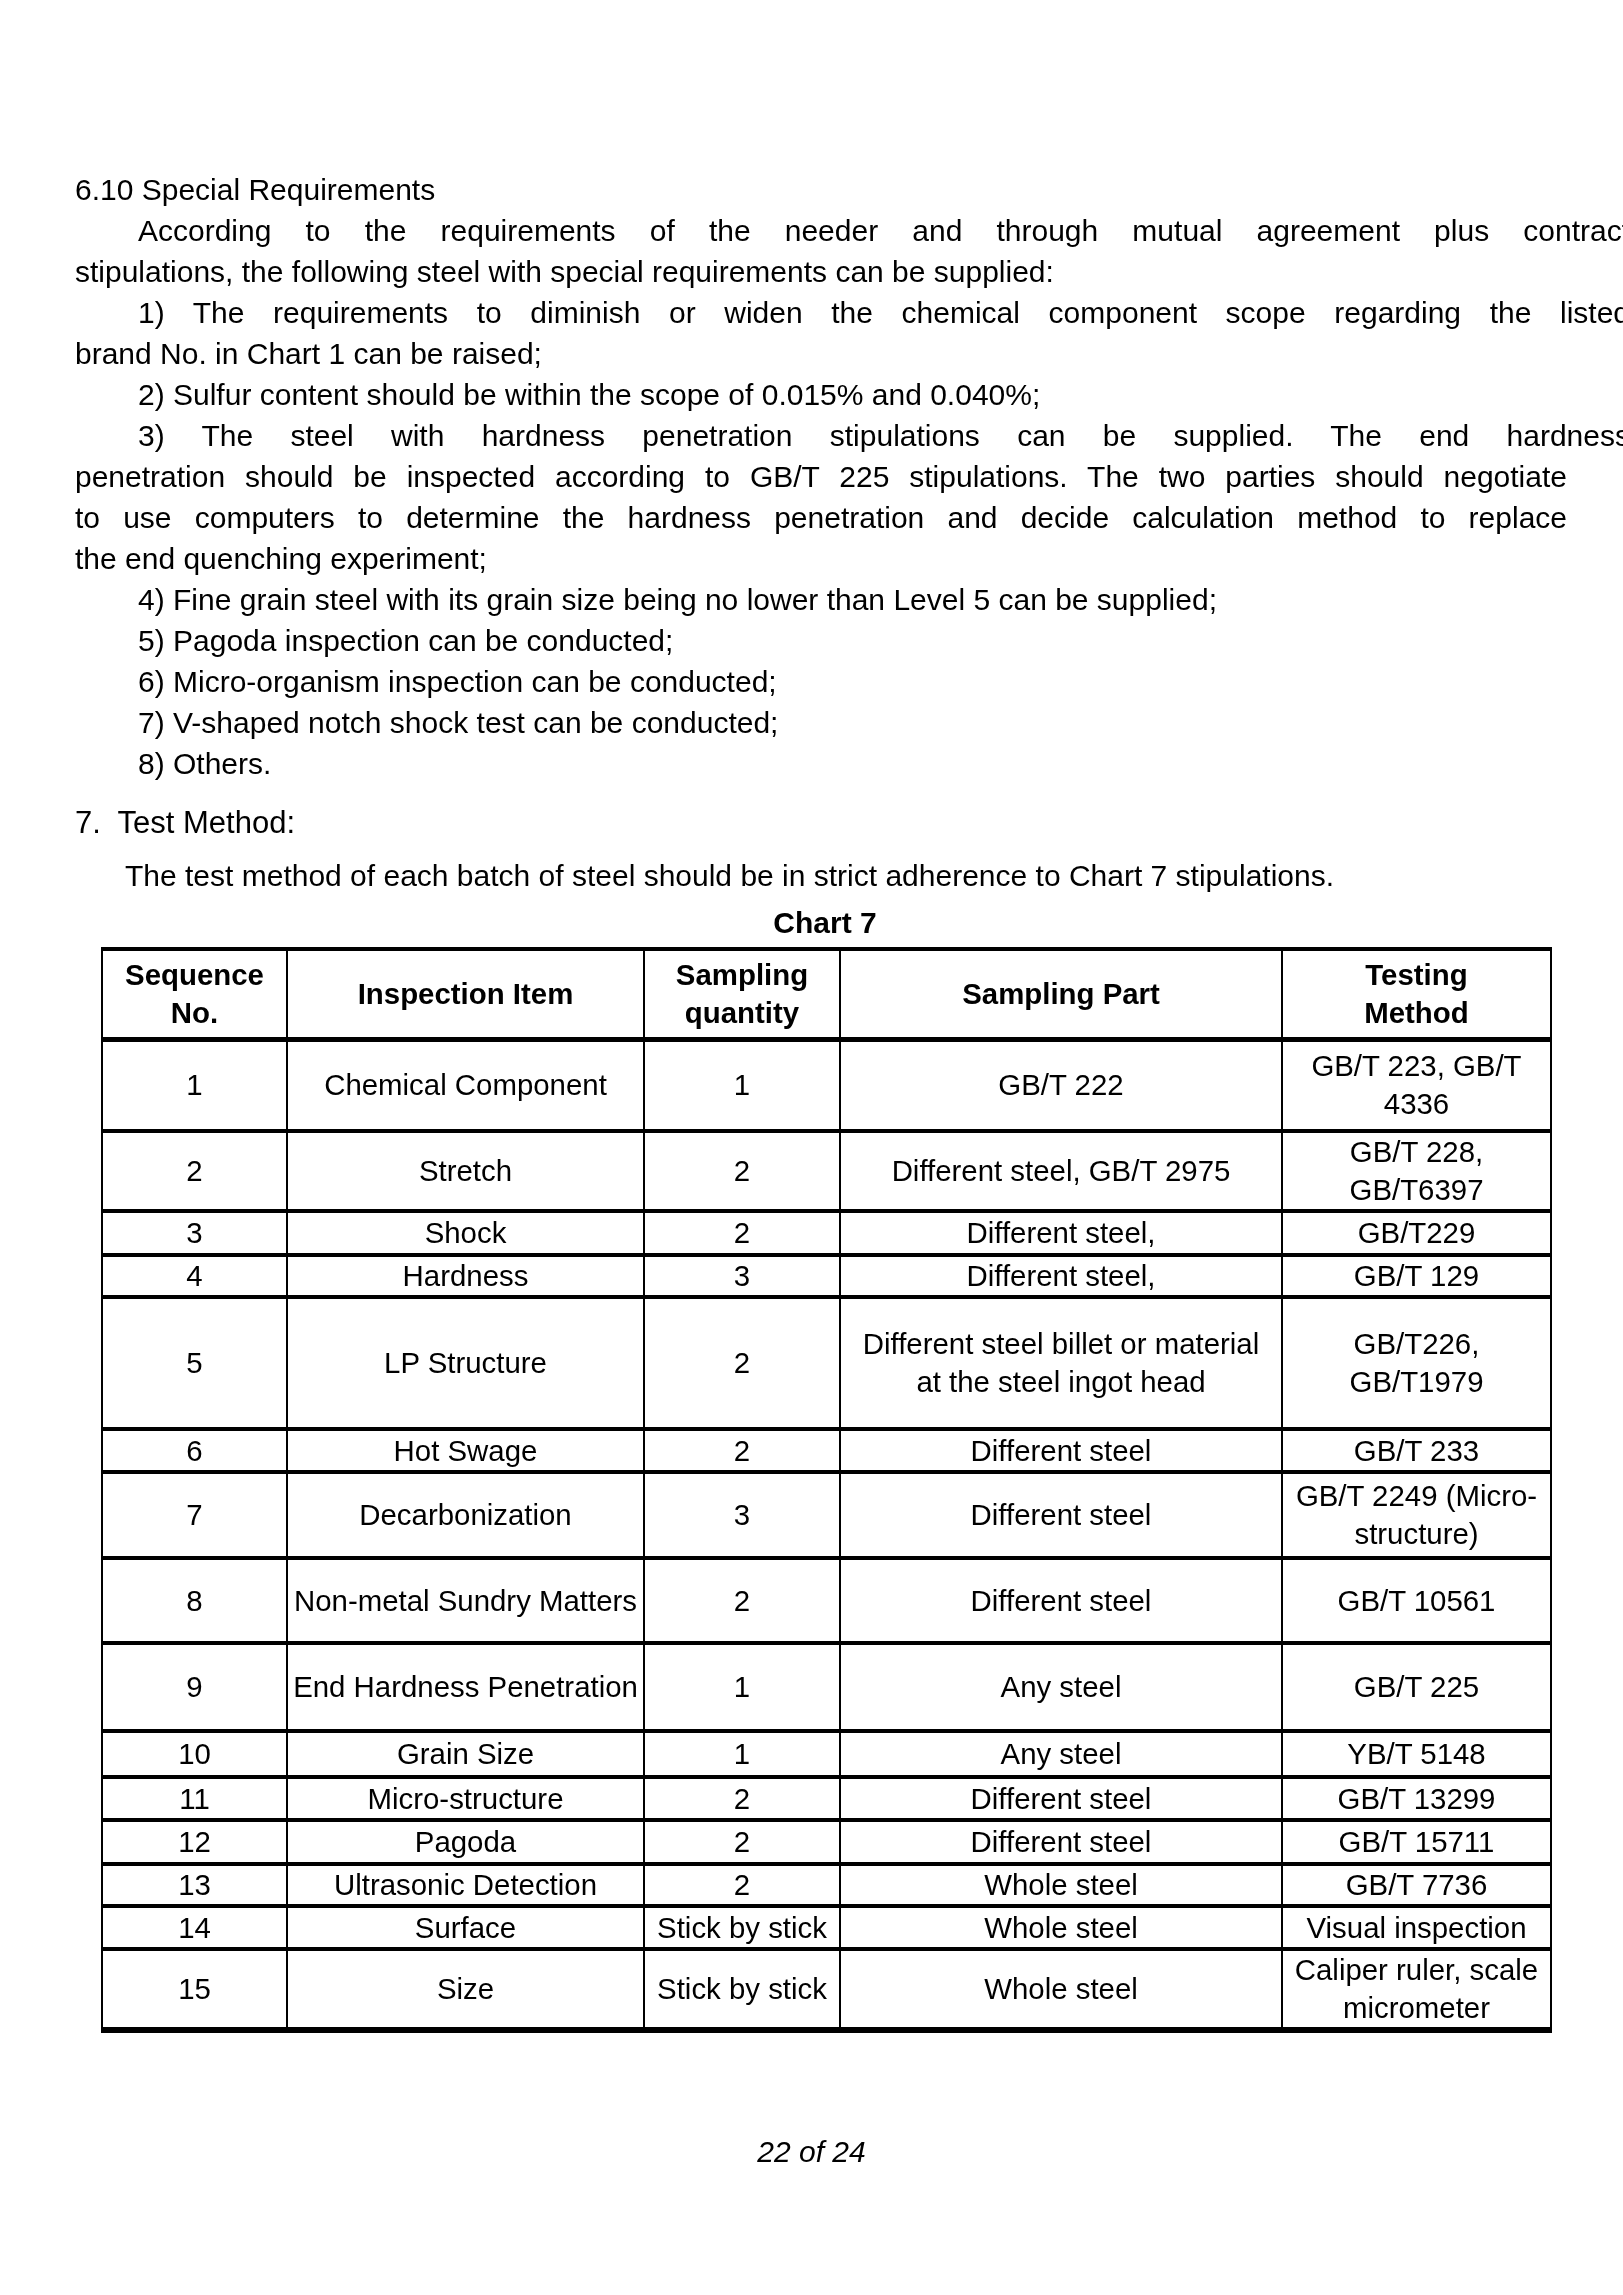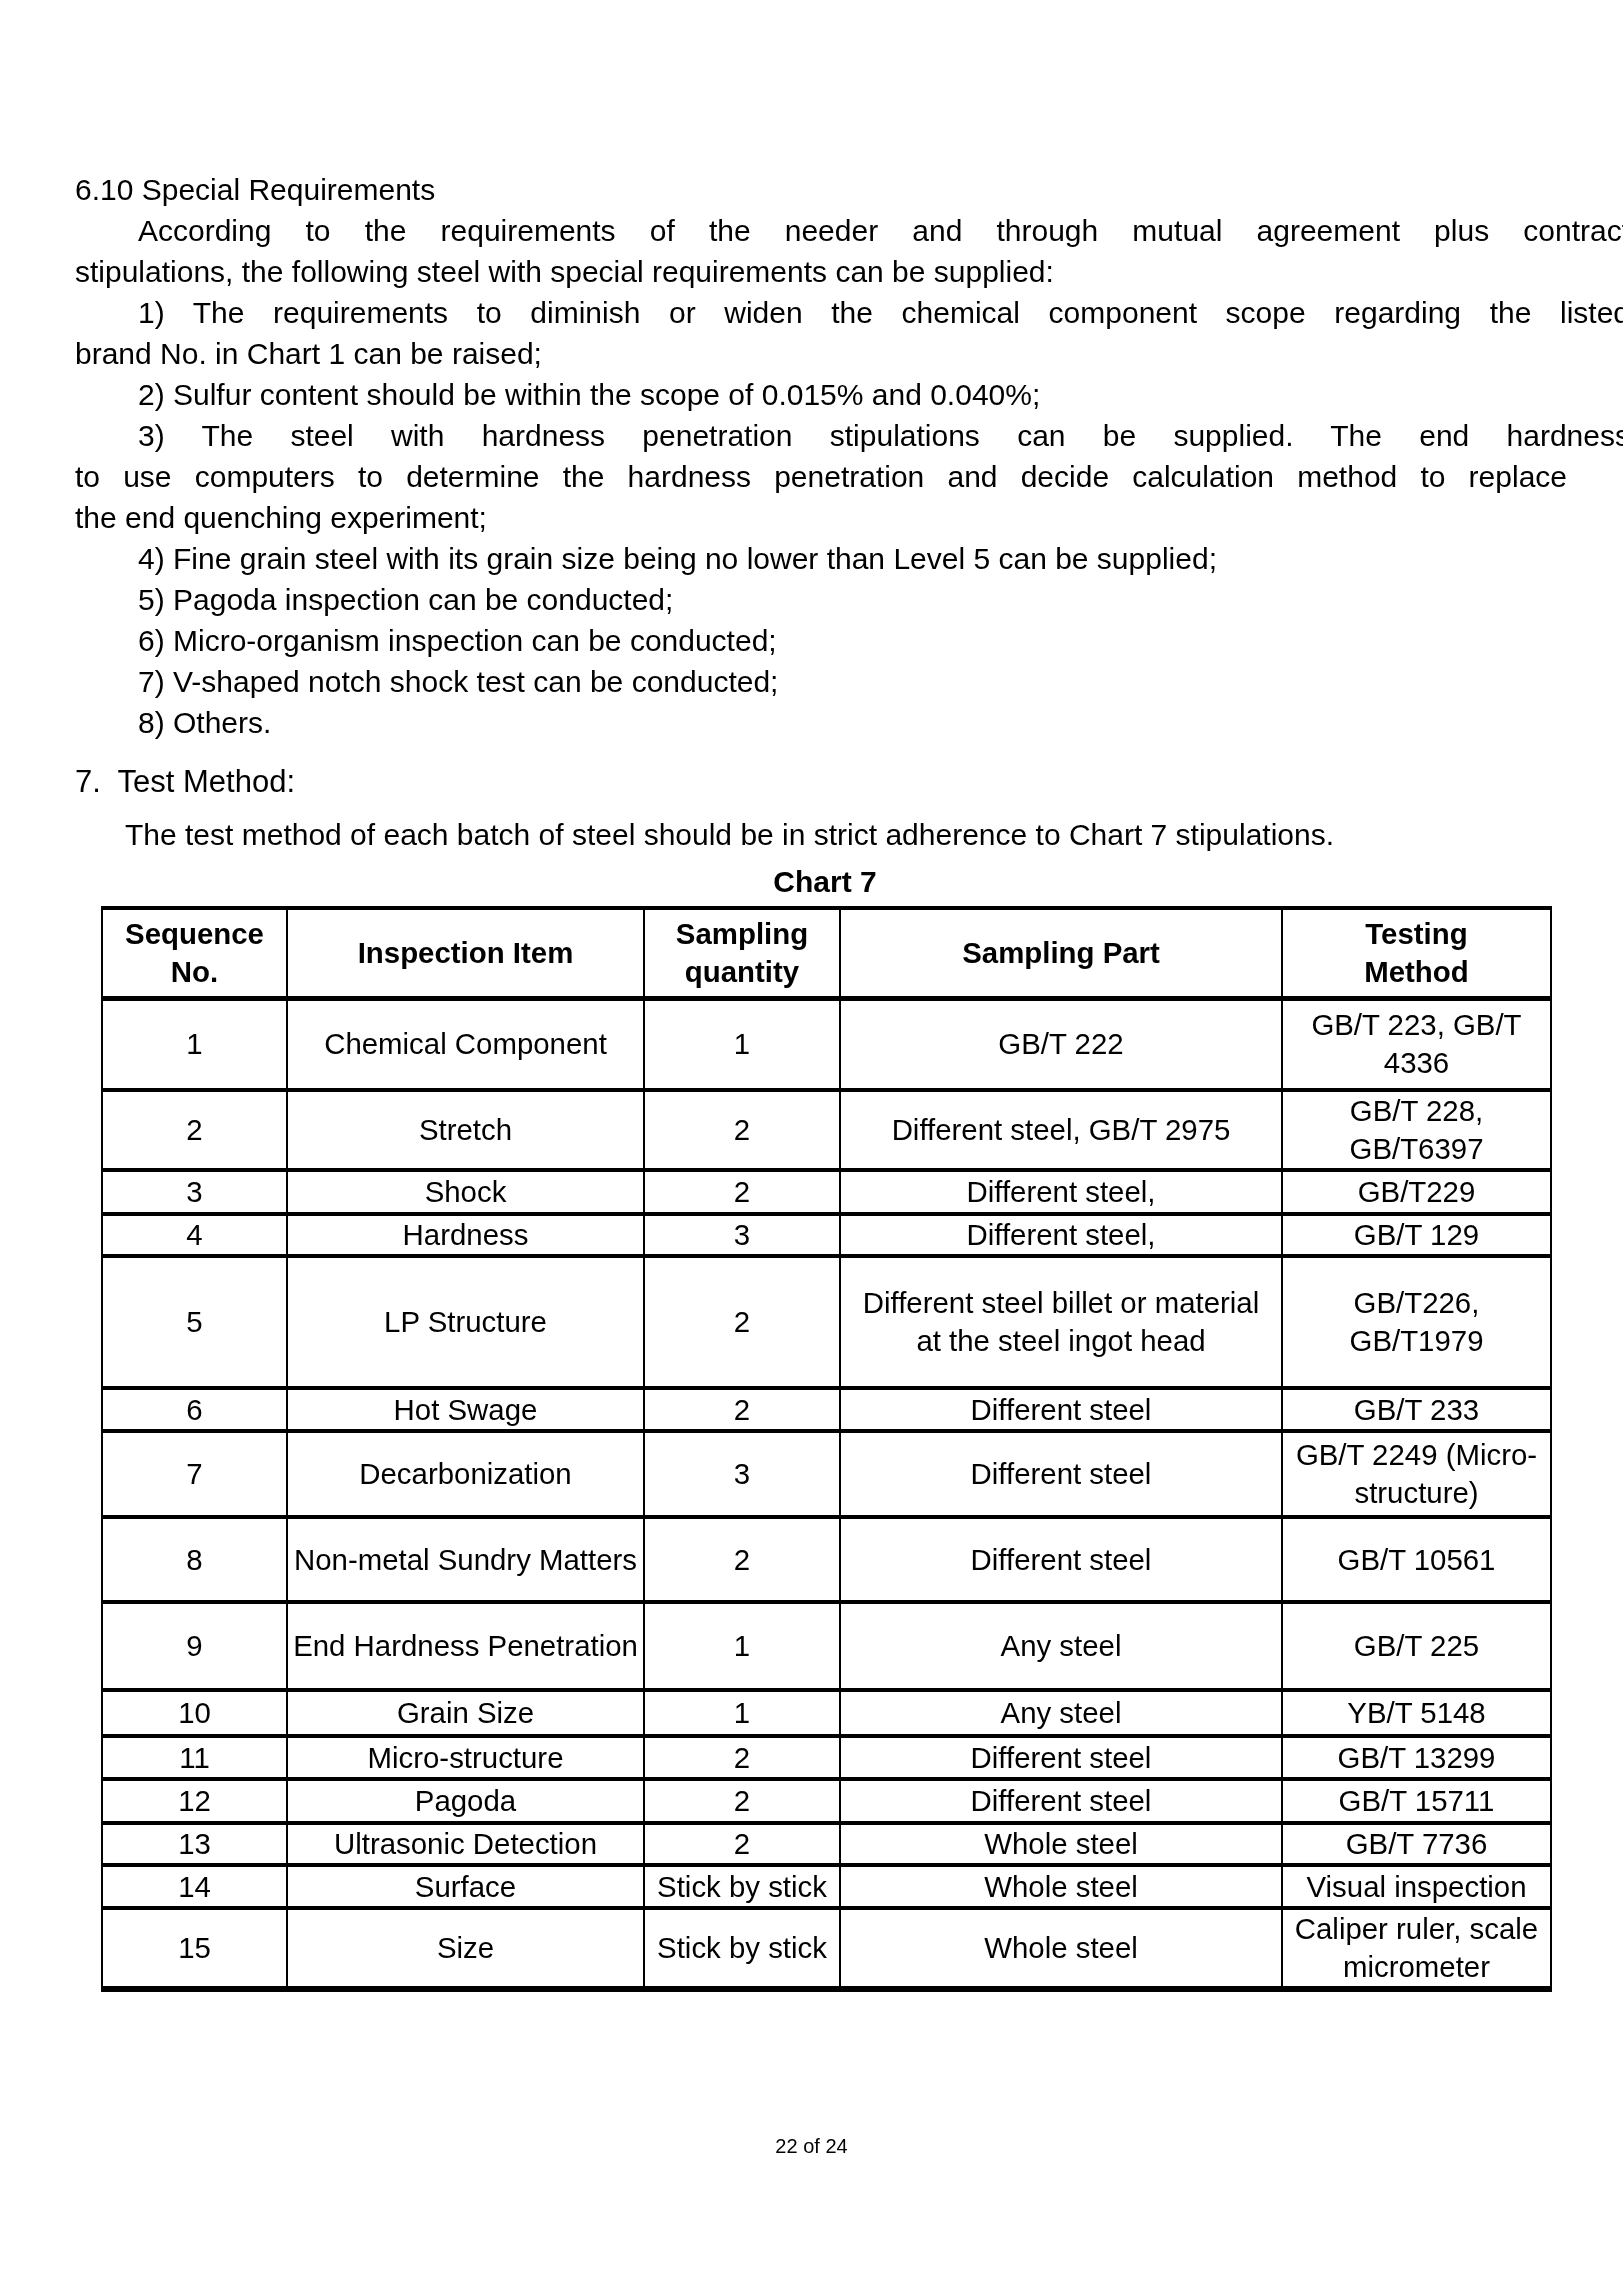--- a/index.html
+++ b/index.html
@@ -67,38 +67,40 @@
   tbody tr:nth-child(11){height:43px;}
   tbody tr:nth-child(12){height:44px;}
   tbody tr:nth-child(13){height:42px;margin-left:36px;}
   tbody tr:nth-child(14){height:43px;}
   tbody tr:nth-child(15){height:78px;}
   .footer{
     position:absolute;
     left:0;right:0;
     top:2135px;
     text-align:center;
-    font-size:20px;
+    font-size:30px;
+    font-style:italic;
   }
 </style>
 </head>
 <body>
 
 <div class="page">
   <div class="content">
 
     <h2 class="h-plain">6.10 Special Requirements</h2>
 
     <div class="bodytext">
       <div class="line jst ind">According to the requirements of the needer and through mutual agreement plus contract</div>
       <div class="line">stipulations, the following steel with special requirements can be supplied:</div>
       <div class="line jst ind">1) The requirements to diminish or widen the chemical component scope regarding the listed</div>
       <div class="line">brand No. in Chart 1 can be raised;</div>
       <div class="line ind">2) Sulfur content should be within the scope of 0.015% and 0.040%;</div>
       <div class="line jst ind">3) The steel with hardness penetration stipulations can be supplied. The end hardness</div>
+      <div class="line jst">penetration should be inspected according to GB/T 225 stipulations. The two parties should negotiate</div>
       <div class="line jst">to use computers to determine the hardness penetration and decide calculation method to replace</div>
       <div class="line">the end quenching experiment;</div>
       <div class="line ind">4) Fine grain steel with its grain size being no lower than Level 5 can be supplied;</div>
       <div class="line ind">5) Pagoda inspection can be conducted;</div>
       <div class="line ind">6) Micro-organism inspection can be conducted;</div>
       <div class="line ind">7) V-shaped notch shock test can be conducted;</div>
       <div class="line ind">8) Others.</div>
     </div>
 
     <h2 class="h-bold">7.  Test Method:</h2>

